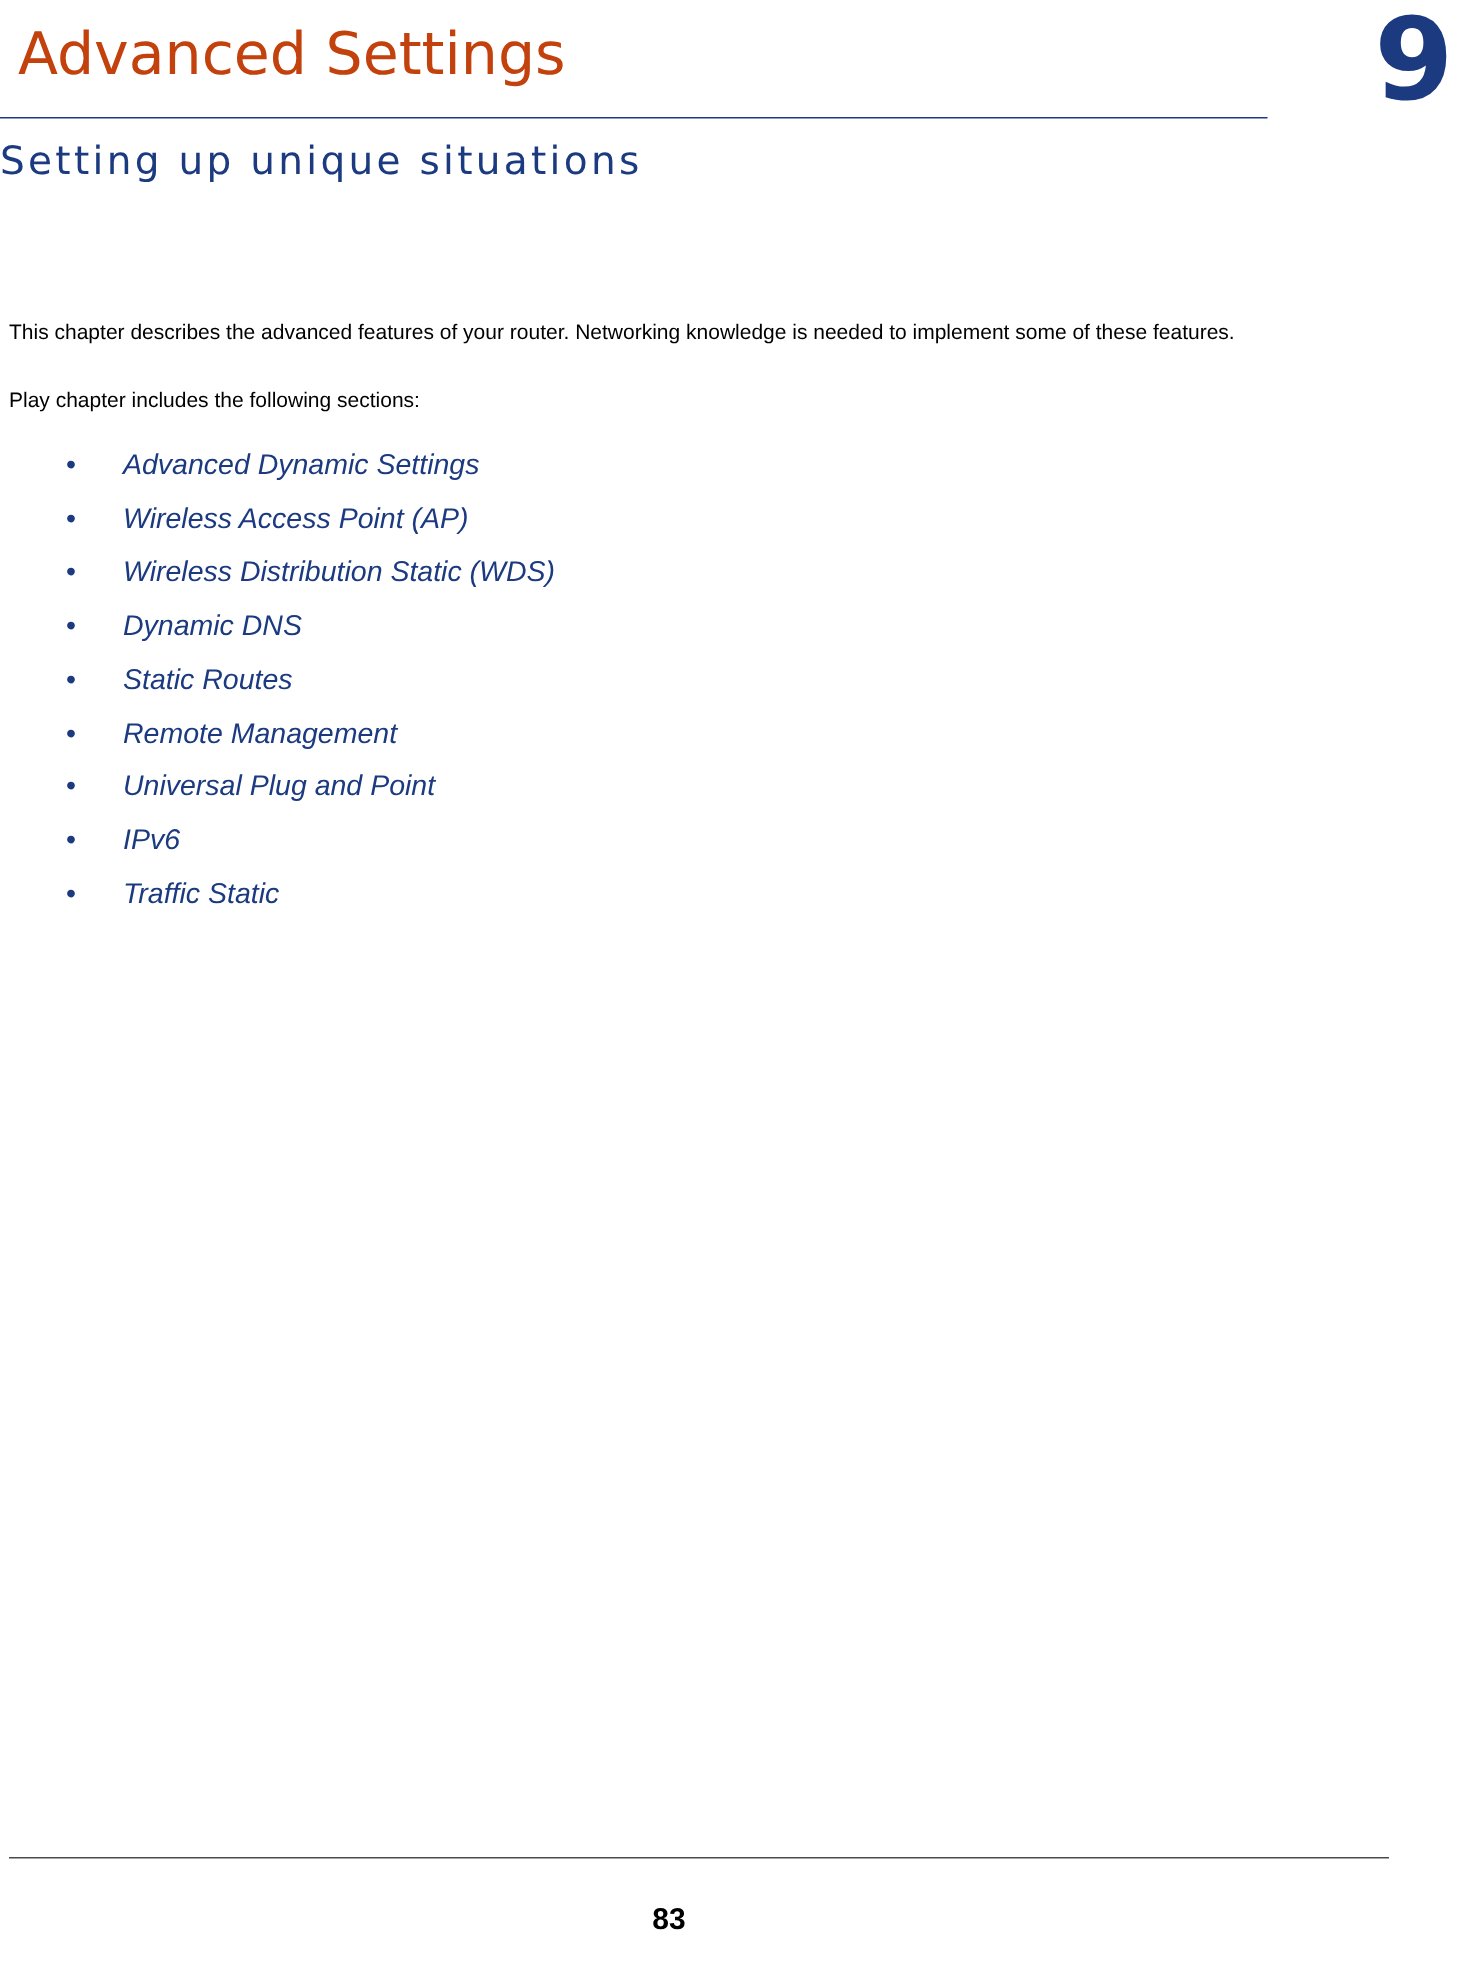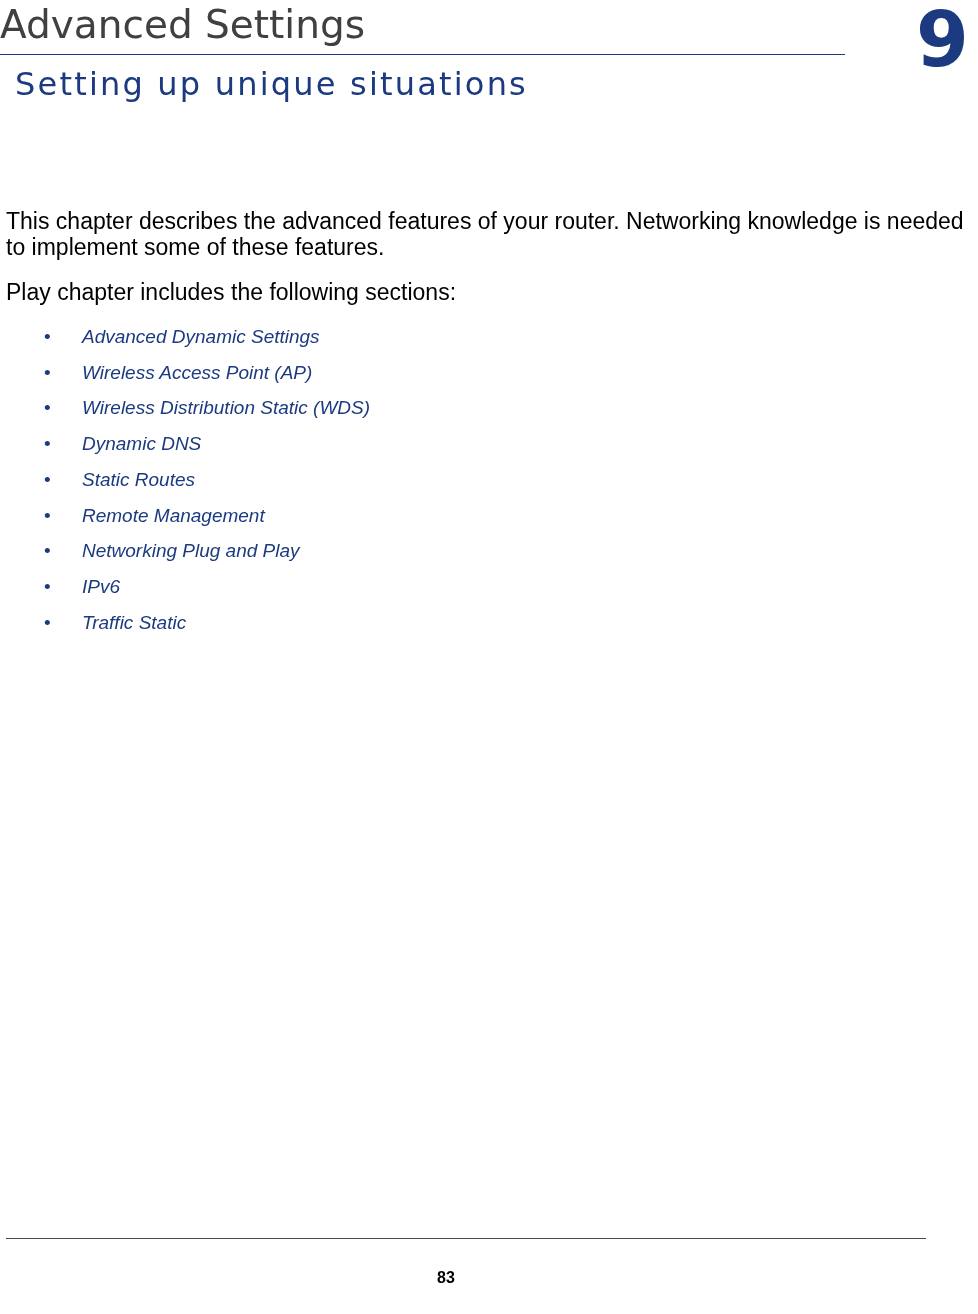--- a/index.html
+++ b/index.html
@@ -41,51 +41,50 @@
     position: absolute;
     left: 0;
     top: 0;
     width: 845px;
   }
   .chapter-title {
     font-family: "DejaVu Sans", sans-serif;
     font-size: 39px;
     line-height: 46px;
     font-weight: normal;
-    color: #404040;
+    color: #c2410c;
     letter-spacing: 0px;
     padding: 2px 0 6px 0;
-    margin: 0;
+    margin: 12px;
   }
   .title-rule {
     border-top: 1px solid #1b3a80;
     width: 845px;
     height: 0;
     margin: 0;
   }
   .chapter-subtitle {
     font-family: "DejaVu Sans", sans-serif;
-    font-size: 32px;
+    font-size: 26px;
     line-height: 34px;
     font-weight: normal;
     color: #1b3a80;
     letter-spacing: 2.2px;
     margin: 12px 0 0 0;
-    padding-left: 15px;
   }
 
   
   .content {
     position: absolute;
     left: 6px;
     top: 208px;
     width: 960px;
   }
   p.body-text {
-    font-size: 23px;
+    font-size: 14px;
     line-height: 26px;
     margin: 0 0 19px 0;
     color: #000000;
   }
   p.body-text.tight {
     margin-bottom: 14px;
   }
   .italic-link {
     font-style: italic;
     color: #1b3a80;
@@ -123,21 +122,21 @@
     width: 920px;
     border-top: 1px solid #4a4a4a;
     height: 0;
   }
   .page-number {
     position: absolute;
     left: 0;
     top: 1269px;
     width: 892px;
     text-align: center;
-    font-size: 16px;
+    font-size: 20px;
     font-weight: bold;
     color: #000000;
   }
 </style>
 </head>
 <body>
 
 <div class="page">
 
   <div class="chapter-number">9</div>
@@ -174,21 +173,21 @@
       <li>
         <span class="bullet">•</span>
         <span>Static Routes</span>
       </li>
       <li>
         <span class="bullet">•</span>
         <span>Remote Management</span>
       </li>
       <li>
         <span class="bullet">•</span>
-        <span>Networking Plug and Play</span>
+        <span>Universal Plug and Point</span>
       </li>
       <li>
         <span class="bullet">•</span>
         <span>IPv6</span>
       </li>
       <li>
         <span class="bullet">•</span>
         <span>Traffic Static</span>
       </li>
     </ul>

